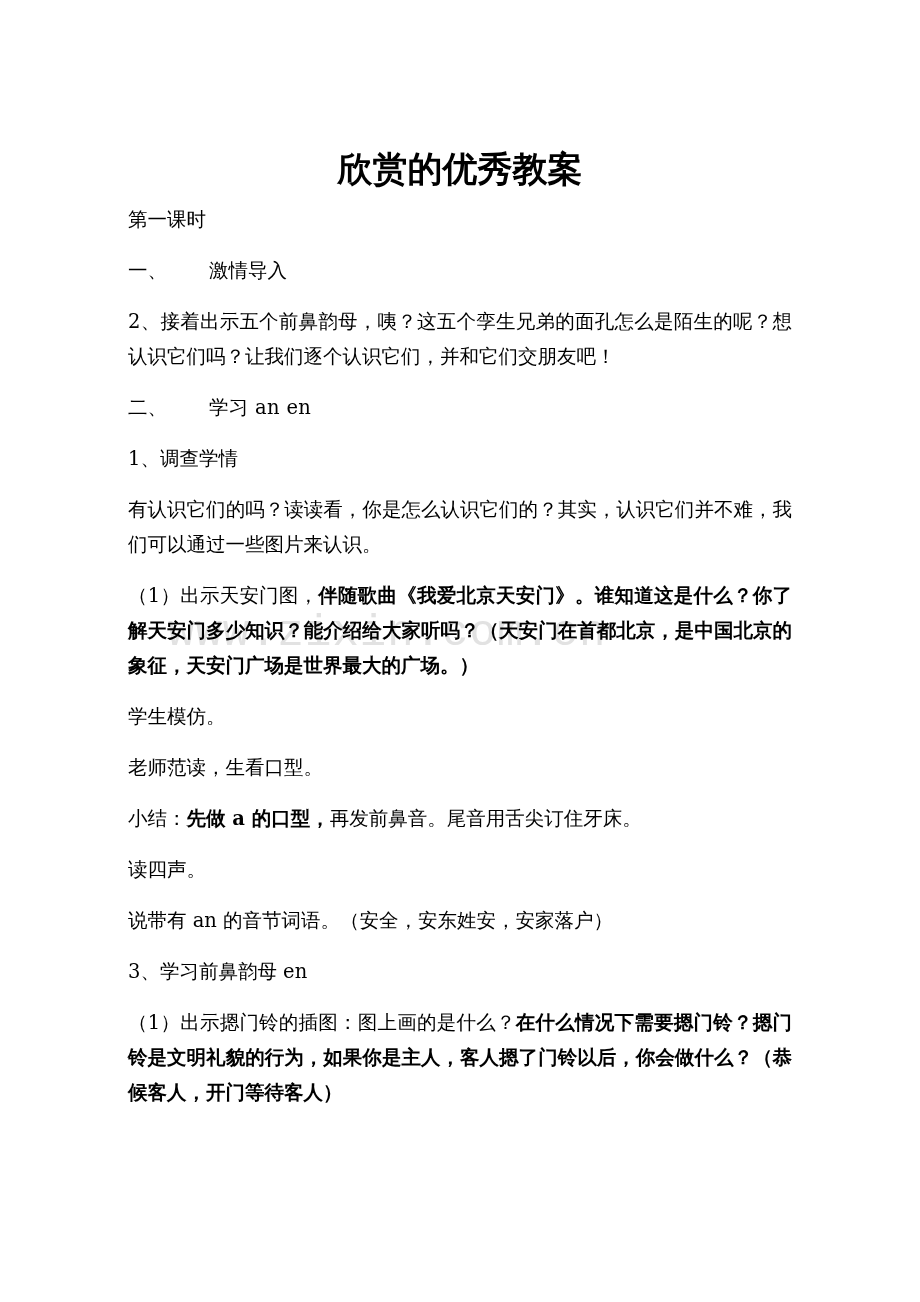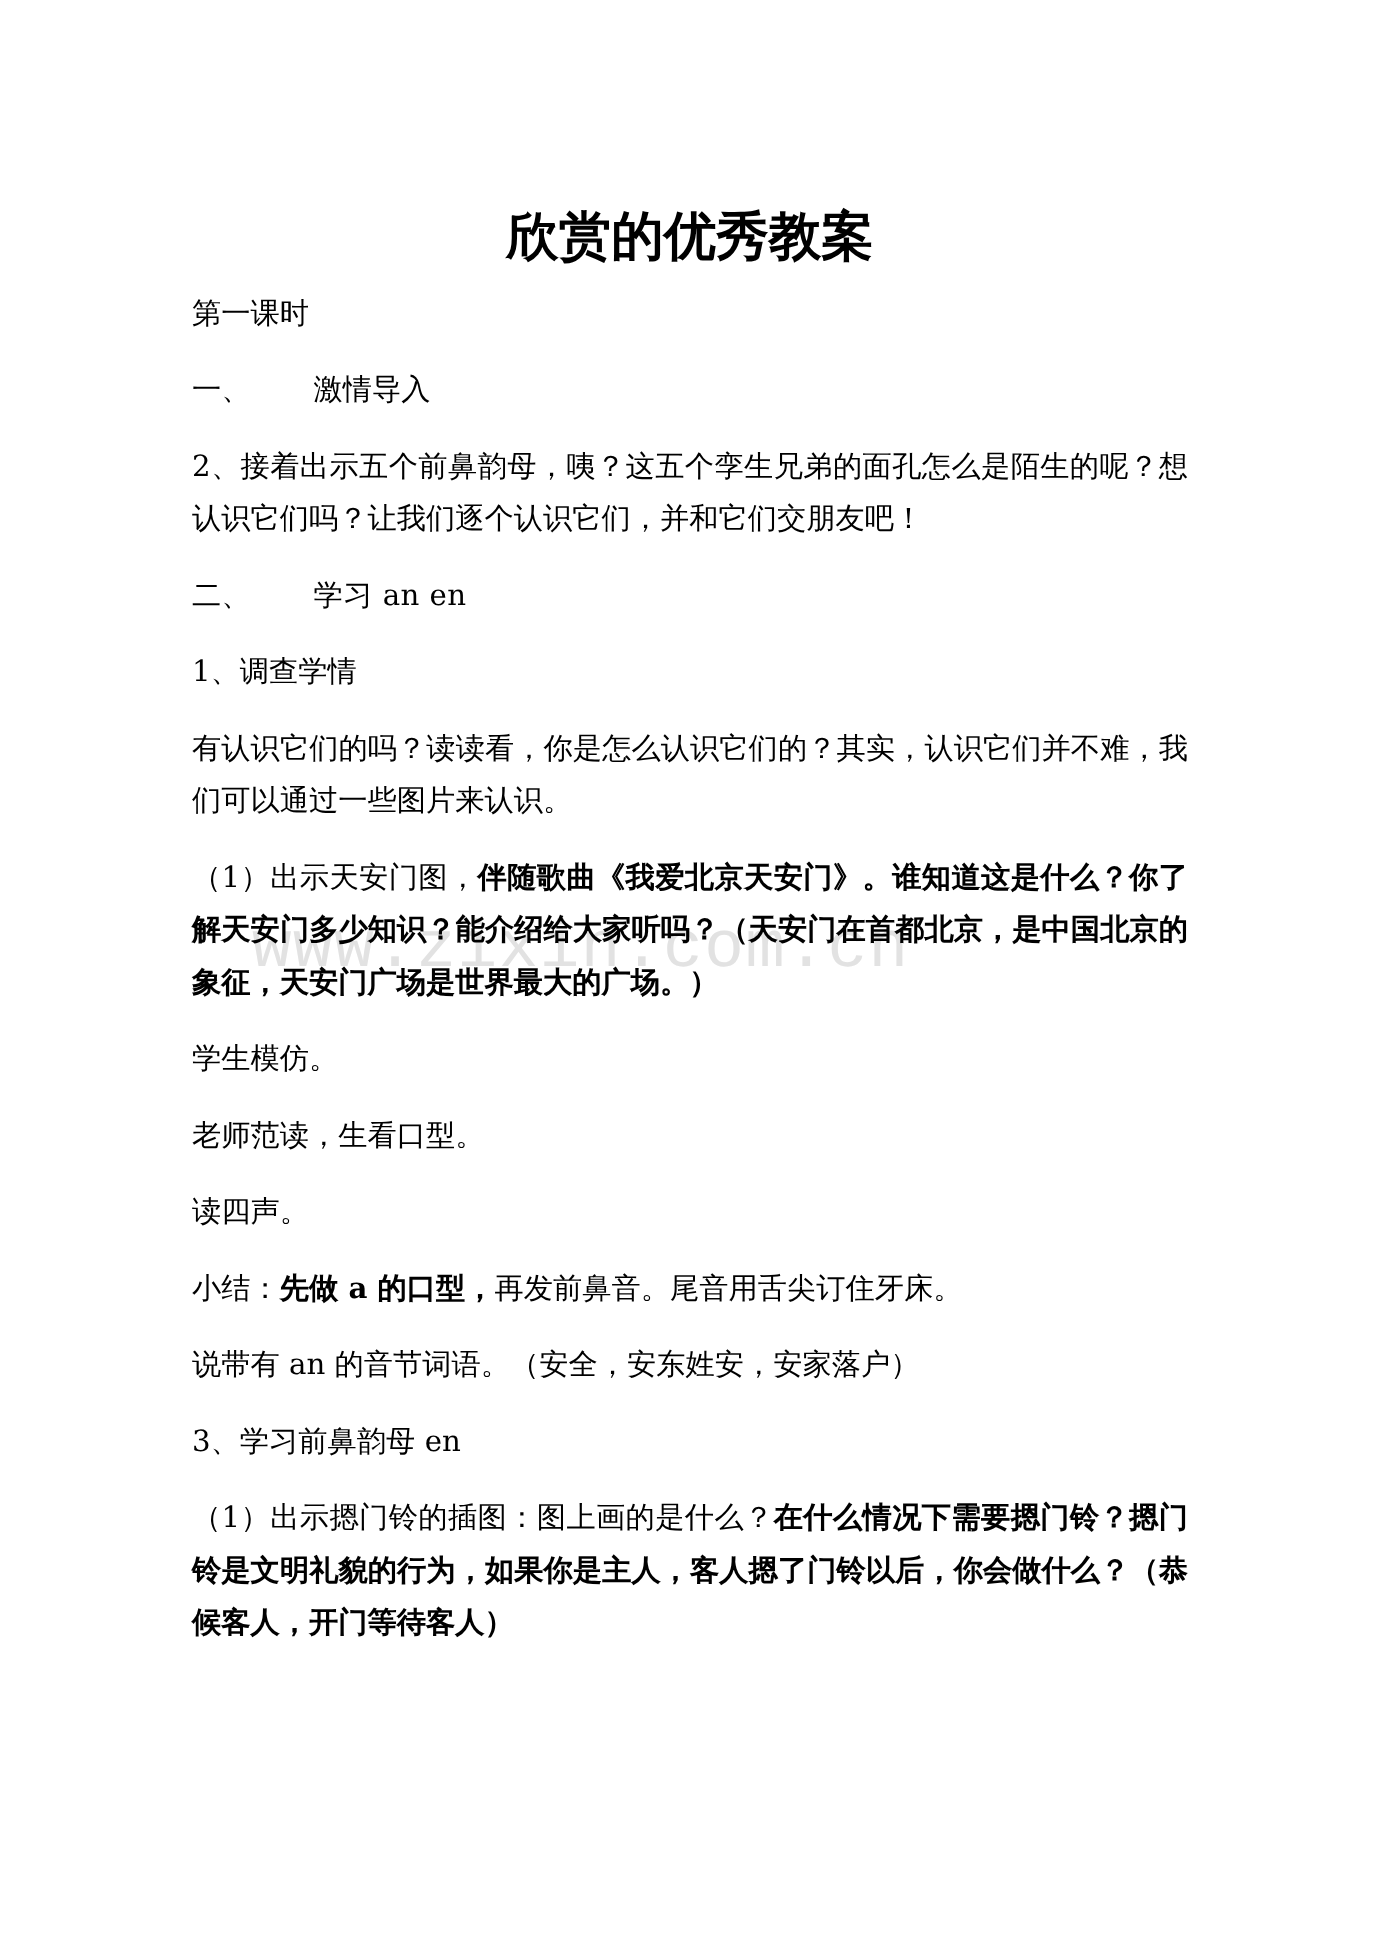--- a/index.html
+++ b/index.html
@@ -41,21 +41,21 @@
     top: 0;
     width: 696px;
     z-index: 1;
   }
 
   .doc-title {
     text-align: center;
     font-size: 35px;
     font-weight: bold;
     line-height: 1;
-    margin: 1px;
+    margin: 12px;
     padding-top: 139px;
     letter-spacing: 0px;
     font-family: "DejaVu Serif", "Liberation Serif", serif;
   }
 
   .body-start {
     margin-top: 49px;
   }
 
   p.ln {
@@ -112,23 +112,23 @@
     <p class="ln">有认识它们的吗？读读看，你是怎么认识它们的？其实，认识它们并不难，我们可以通过一些图片来认识。</p>
 
 
     <p class="ln"><span>（1）出示天安门图，</span><span class="b">伴随歌曲《我爱北京天安门》。谁知道这是什么？你了解天安门多少知识？能介绍给大家听吗？（天安门在首都北京，是中国北京的象征，天安门广场是世界最大的广场。）</span></p>
 
 
     <p class="ln nojust">学生模仿。</p>
 
     <p class="ln nojust">老师范读，生看口型。</p>
 
+    <p class="ln nojust"><span>小结：</span><span class="b">先做 a 的口型，</span><span>再发前鼻音。尾音用舌尖订住牙床。</span></p>
+
     <p class="ln nojust">读四声。</p>
-
-    <p class="ln nojust"><span>小结：</span><span class="b">先做 a 的口型，</span><span>再发前鼻音。尾音用舌尖订住牙床。</span></p>
 
     <p class="ln nojust">说带有 an 的音节词语。（安全，安东姓安，安家落户）</p>
 
     <p class="ln nojust">3、学习前鼻韵母 en</p>
 
     <p class="ln"><span>（1）出示摁门铃的插图：图上画的是什么？</span><span class="b">在什么情况下需要摁门铃？摁门铃是文明礼貌的行为，如果你是主人，客人摁了门铃以后，你会做什么？（恭候客人，开门等待客人）</span></p>
 
   </div>
 </div>
 

